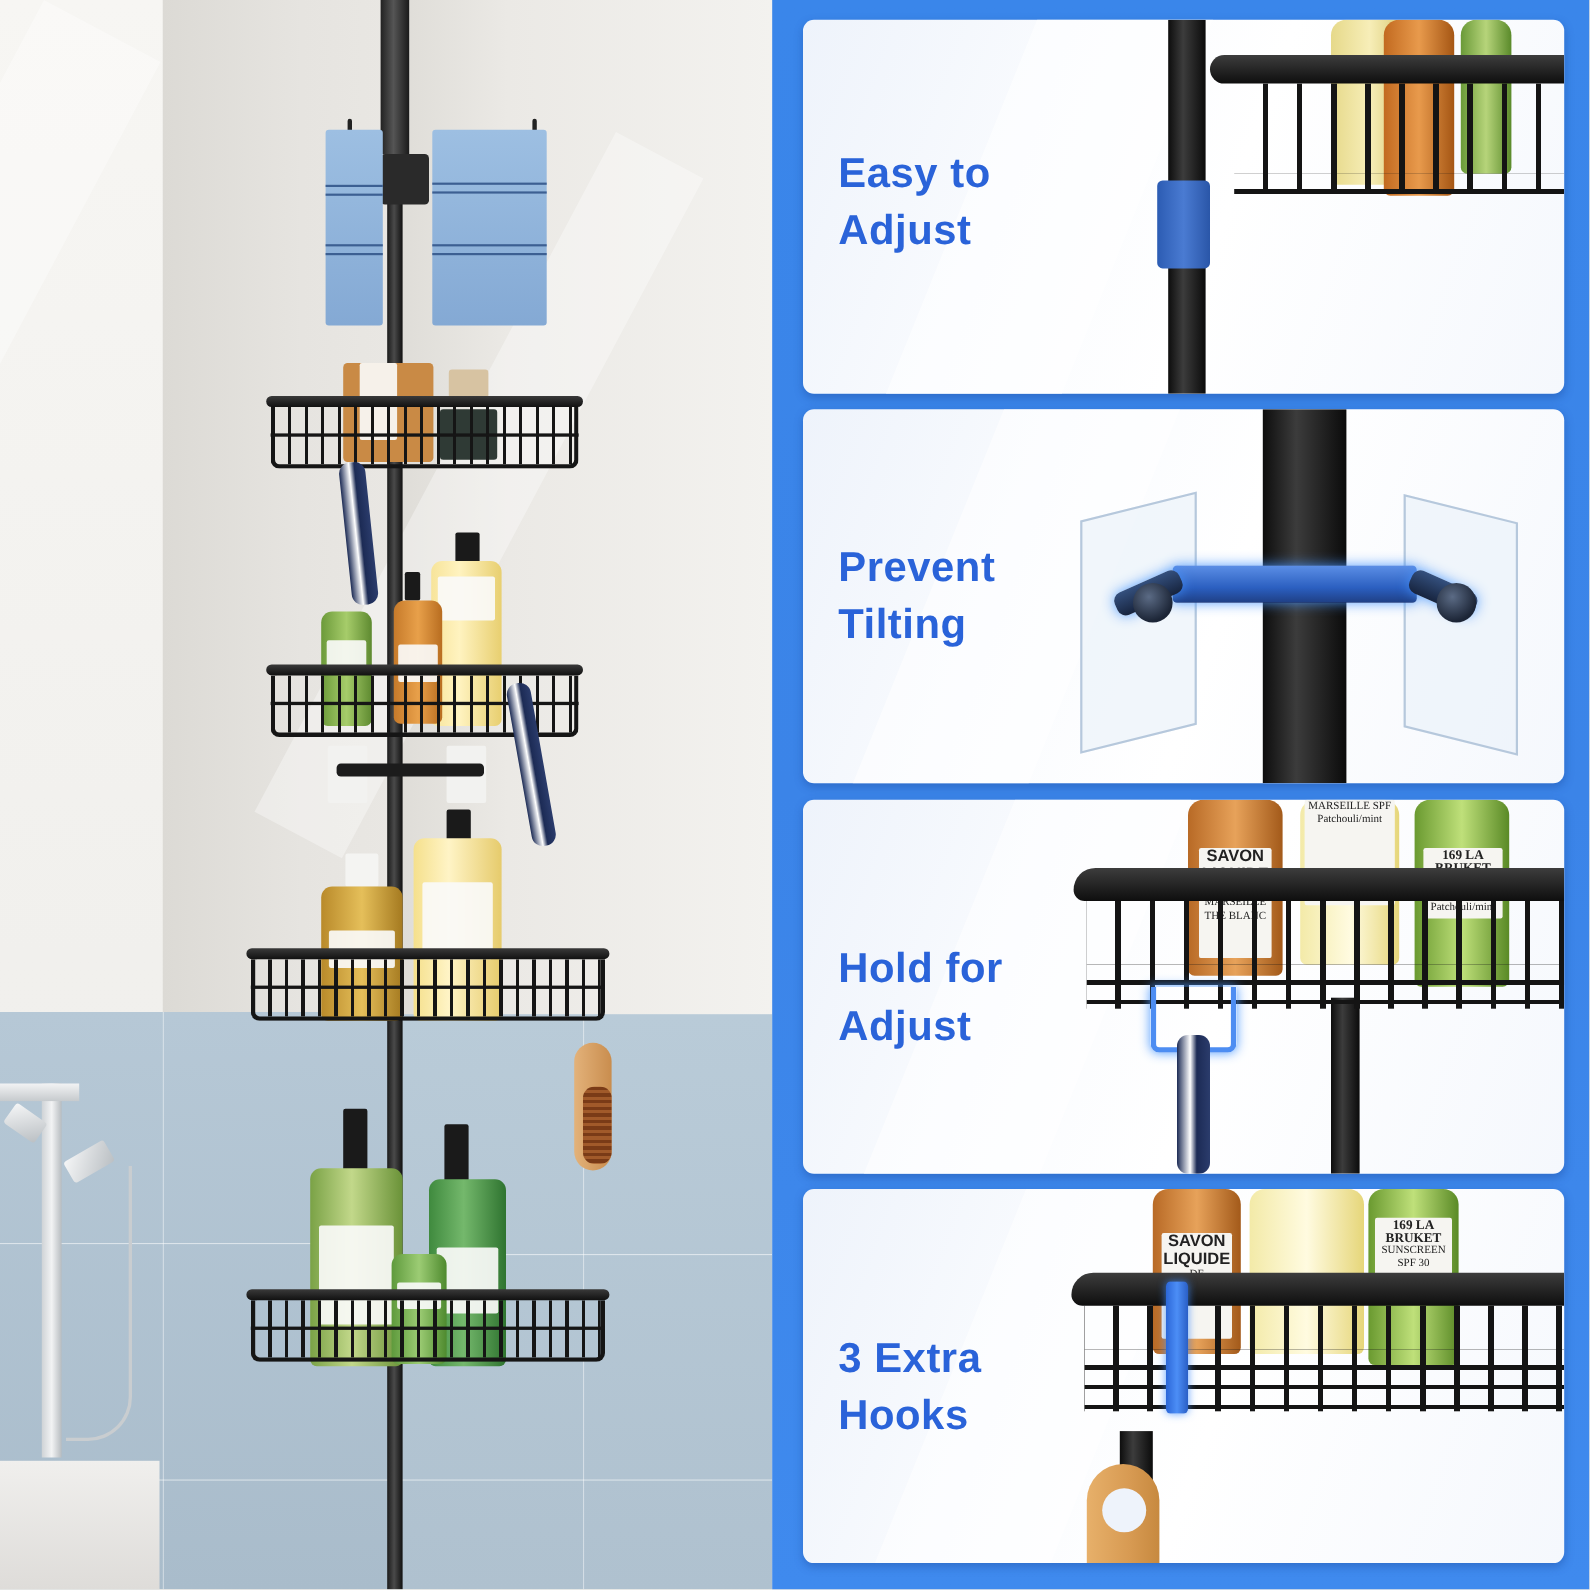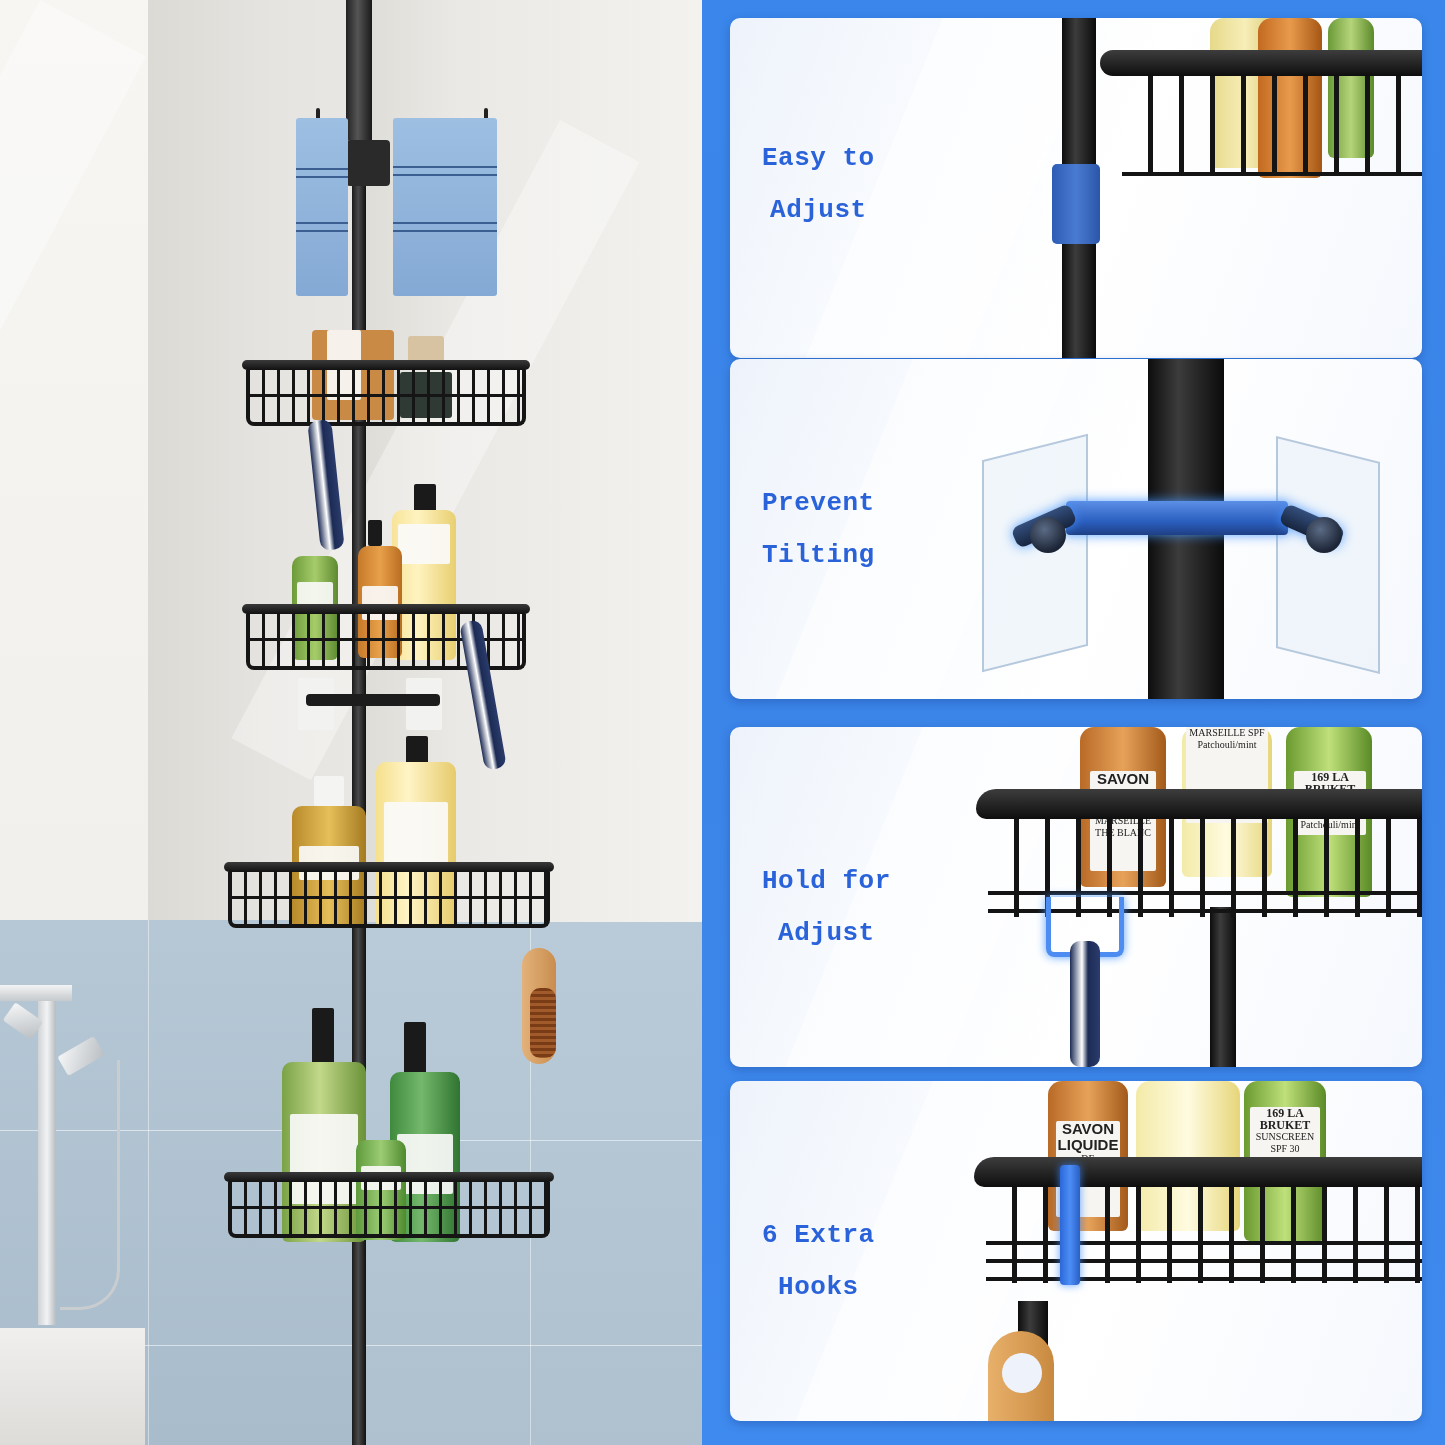--- a/index.html
+++ b/index.html
@@ -54,22 +54,22 @@
   .brush-bristle { position:absolute; left:530px; top:988px; width:26px; height:70px; border-radius:10px;
     background: repeating-linear-gradient(180deg,#7a3b17 0 3px,#a15a2a 3px 6px); }
 
   
   .band { position:absolute; left:702px; top:0; width:743px; height:1445px;
     background: linear-gradient(180deg,#3a86ea 0%, #3b84e8 50%, #3f8aee 100%); }
   .card { position:absolute; left:730px; width:692px; height:340px; border-radius:10px; overflow:hidden;
     background: linear-gradient(110deg,#eef3fb 0%, #f9fbfe 30%, #ffffff 55%, #f5f8fd 100%);
     box-shadow: 0 3px 8px rgba(20,60,140,0.35); }
   .card-glare { position:absolute; top:-40px; width:160px; height:440px; background: rgba(255,255,255,0.55); transform: skewX(-22deg); }
-  .card-title { position:absolute; left:32px; font-family: Liberation Mono, monospace; font-weight:bold;
-    font-size: 26px; line-height: 52px; color: var(--accent); letter-spacing: 0.5px; white-space: pre-line; text-align: center; }
+  .card-title { position:absolute; left:32px; font-family: Liberation Sans, sans-serif; font-weight:bold;
+    font-size: 38px; line-height: 52px; color: var(--accent); letter-spacing: 0.5px; white-space: pre-line; }
 
   .c-pole { position:absolute; width:34px; background: linear-gradient(90deg,#0d0d0d,#3c3c3c 40%,#0b0b0b); }
   .c-rim { position:absolute; background: linear-gradient(180deg,#3d3d3d,#0e0e0e); border-radius:12px; }
   .c-bars { position:absolute; background: repeating-linear-gradient(90deg, transparent 0 26px, #141414 26px 31px); }
   .c-hbars { position:absolute; background: repeating-linear-gradient(180deg, transparent 0 14px, #141414 14px 18px); }
   .c-bottle { position:absolute; border-radius: 14px 14px 6px 6px; }
   .c-label { position:absolute; background:#f6f5f1; border-radius:2px; font-family:"Liberation Serif", serif; color:#222; text-align:center; overflow:hidden; }
   .c-label .l1 { font-family:"Liberation Sans", sans-serif; font-weight:bold; font-size:15px; line-height:16px; }
   .c-label .l2 { font-size:10px; line-height:12px; }
   .clip-blue { position:absolute; background: linear-gradient(90deg,#2c5cb3,#4a7bd2 50%,#2a56a8); border-radius:5px; }
@@ -206,21 +206,21 @@
   <div class="c-bottle" style="left:480px;top:0;width:70px;height:150px;background:linear-gradient(90deg,#e6d98a,#f7eeb8 50%,#d5c46a)"></div>
   <div class="c-bottle" style="left:528px;top:0;width:64px;height:160px;background:linear-gradient(90deg,#c26a20,#e89a4c 50%,#a55614)"></div>
   <div class="c-bottle" style="left:598px;top:0;width:46px;height:140px;background:linear-gradient(90deg,#6a9a38,#b6d47a 50%,#5a8a2a)"></div>
   <div class="c-rim" style="left:370px;top:32px;width:322px;height:26px;border-radius:14px 0 0 14px"></div>
   <div class="c-bars" style="left:392px;top:58px;width:300px;height:100px"></div>
   <div class="c-hbars" style="left:392px;top:140px;width:300px;height:22px"></div>
   <div class="clip-blue" style="left:322px;top:146px;width:48px;height:80px"></div>
 
 </div>
 
-<div class="card" style="top:359px">
+<div class="card" style="top:372px">
   <div class="card-glare" style="left:110px"></div>
   <div class="card-title" style="top:118px;--accent:#2a63d9">Prevent
 Tilting</div>
   <div class="c-pole" style="left:418px;top:0;height:340px;width:76px"></div>
   <div class="plate" style="left:252px;top:88px;width:106px;height:212px;transform:skewY(-14deg)"></div>
   <div class="plate" style="left:546px;top:90px;width:104px;height:212px;transform:skewY(14deg)"></div>
   <div class="bracket" style="left:336px;top:142px;width:222px;height:34px;border-radius:4px"></div>
   <div class="bracket" style="left:282px;top:156px;width:64px;height:22px;transform:rotate(-24deg);border-radius:8px;background:linear-gradient(180deg,#34507e,#17243e)"></div>
   <div class="bracket" style="left:550px;top:156px;width:64px;height:22px;transform:rotate(24deg);border-radius:8px;background:linear-gradient(180deg,#34507e,#17243e)"></div>
   <div class="knob" style="left:300px;top:158px"></div>
@@ -255,21 +255,21 @@
   </div>
   <div class="c-rim" style="left:246px;top:62px;width:446px;height:30px;border-radius:40px 0 0 20px"></div>
   <div class="c-bars" style="left:258px;top:92px;width:434px;height:98px"></div>
   <div class="c-hbars" style="left:258px;top:150px;width:434px;height:36px"></div>
   <div class="glow-hook" style="left:316px;top:170px;width:78px;height:60px"></div>
   <div class="razor" style="left:340px;top:214px;width:30px;height:126px"></div>
 </div>
 
 <div class="card" style="top:1081px">
   <div class="card-glare" style="left:130px"></div>
-  <div class="card-title" style="top:128px;--accent:#2a63d9">6 Extra
+  <div class="card-title" style="top:128px;--accent:#2a63d9">3 Extra
 Hooks</div>
   <div class="c-pole" style="left:288px;top:220px;height:120px;width:30px"></div>
   <div class="c-bottle" style="left:318px;top:0;width:80px;height:150px;background:linear-gradient(90deg,#b86a26,#e7a25a 50%,#a35a1a)">
     <div class="c-label" style="left:8px;top:40px;width:64px;height:96px">
       <div class="l1">SAVON</div>
       <div class="l1">LIQUIDE</div>
       <div class="l2">DE MARSEILLE</div>
     </div>
   </div>
   <div class="c-bottle" style="left:406px;top:0;width:104px;height:150px;background:linear-gradient(90deg,#f3eaa8,#fffbe0 50%,#e6d67a)"></div>

